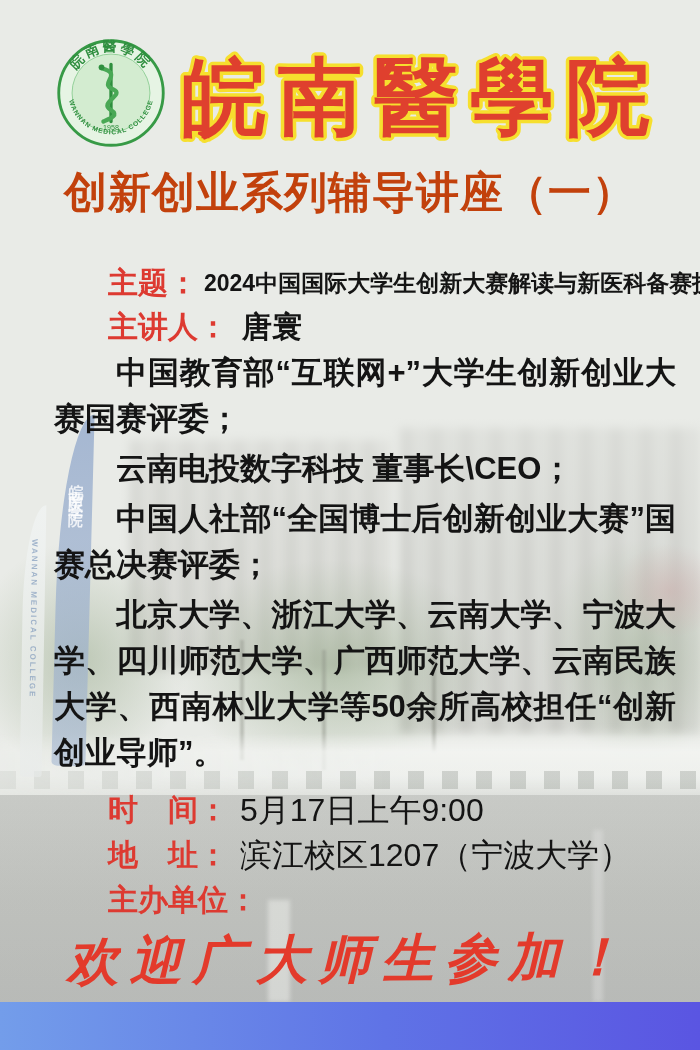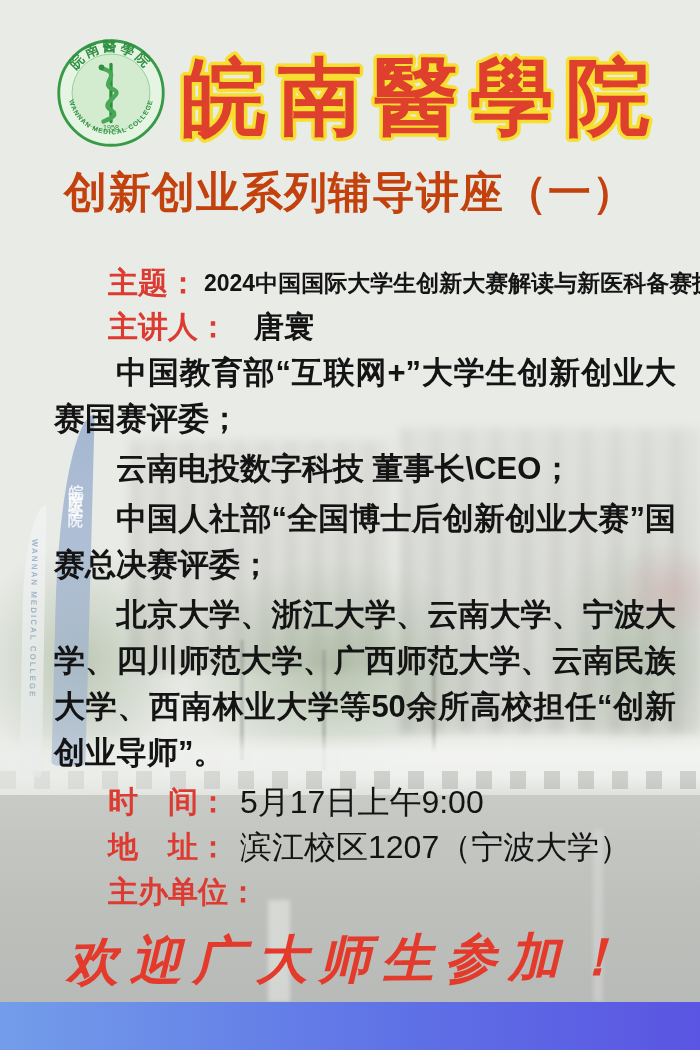--- a/index.html
+++ b/index.html
@@ -58,24 +58,24 @@
   .subtitle{position:absolute;left:0;top:164px;width:700px;text-align:center;
       color:#c2410c;font-size:43px;font-weight:900;letter-spacing:1px;}
   
   .content{position:absolute;left:54px;top:262px;width:622px;color:#141414;}
   .line{display:flex;align-items:center;}
   .label{color:#dd3a31;font-weight:bold;font-size:30px;white-space:nowrap;flex:0 0 auto;}
   .indented{margin-left:54px;}
   .line-topic{height:42px;}
   .line-topic .value{font-size:23px;font-weight:700;white-space:nowrap;margin-left:6px;}
   .line-speaker{height:46px;}
-  .line-speaker .value{font-size:30px;font-weight:700;margin-left:26px;}
+  .line-speaker .value{font-size:30px;font-weight:700;margin-left:14px;}
   .bio p{margin:0 0 4px 0;font-size:31px;font-weight:600;line-height:46px;
       text-indent:2em;text-align:justify;}
-  .schedule{margin-top:4px;}
+  .schedule{margin-top:12px;}
   .schedule .line{height:45px;}
   .schedule .value{font-size:32px;font-weight:400;margin-left:12px;white-space:nowrap;}
   
   .welcome{position:absolute;left:0;top:925px;width:700px;text-align:center;
       color:#e33a2b;font-size:52px;font-weight:bold;font-style:italic;
       letter-spacing:11px;transform:rotate(-0.5deg);}
   .bottom-bar{position:absolute;left:0;bottom:0;width:700px;height:48px;
       background:linear-gradient(90deg,#739dea 0%,#5f73e6 55%,#5a55e2 100%);}
 </style>
 </head>

